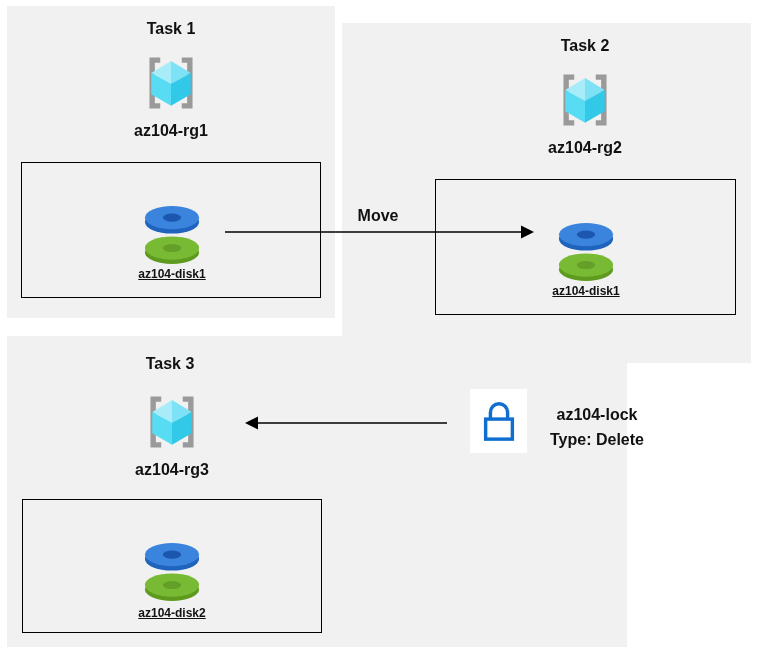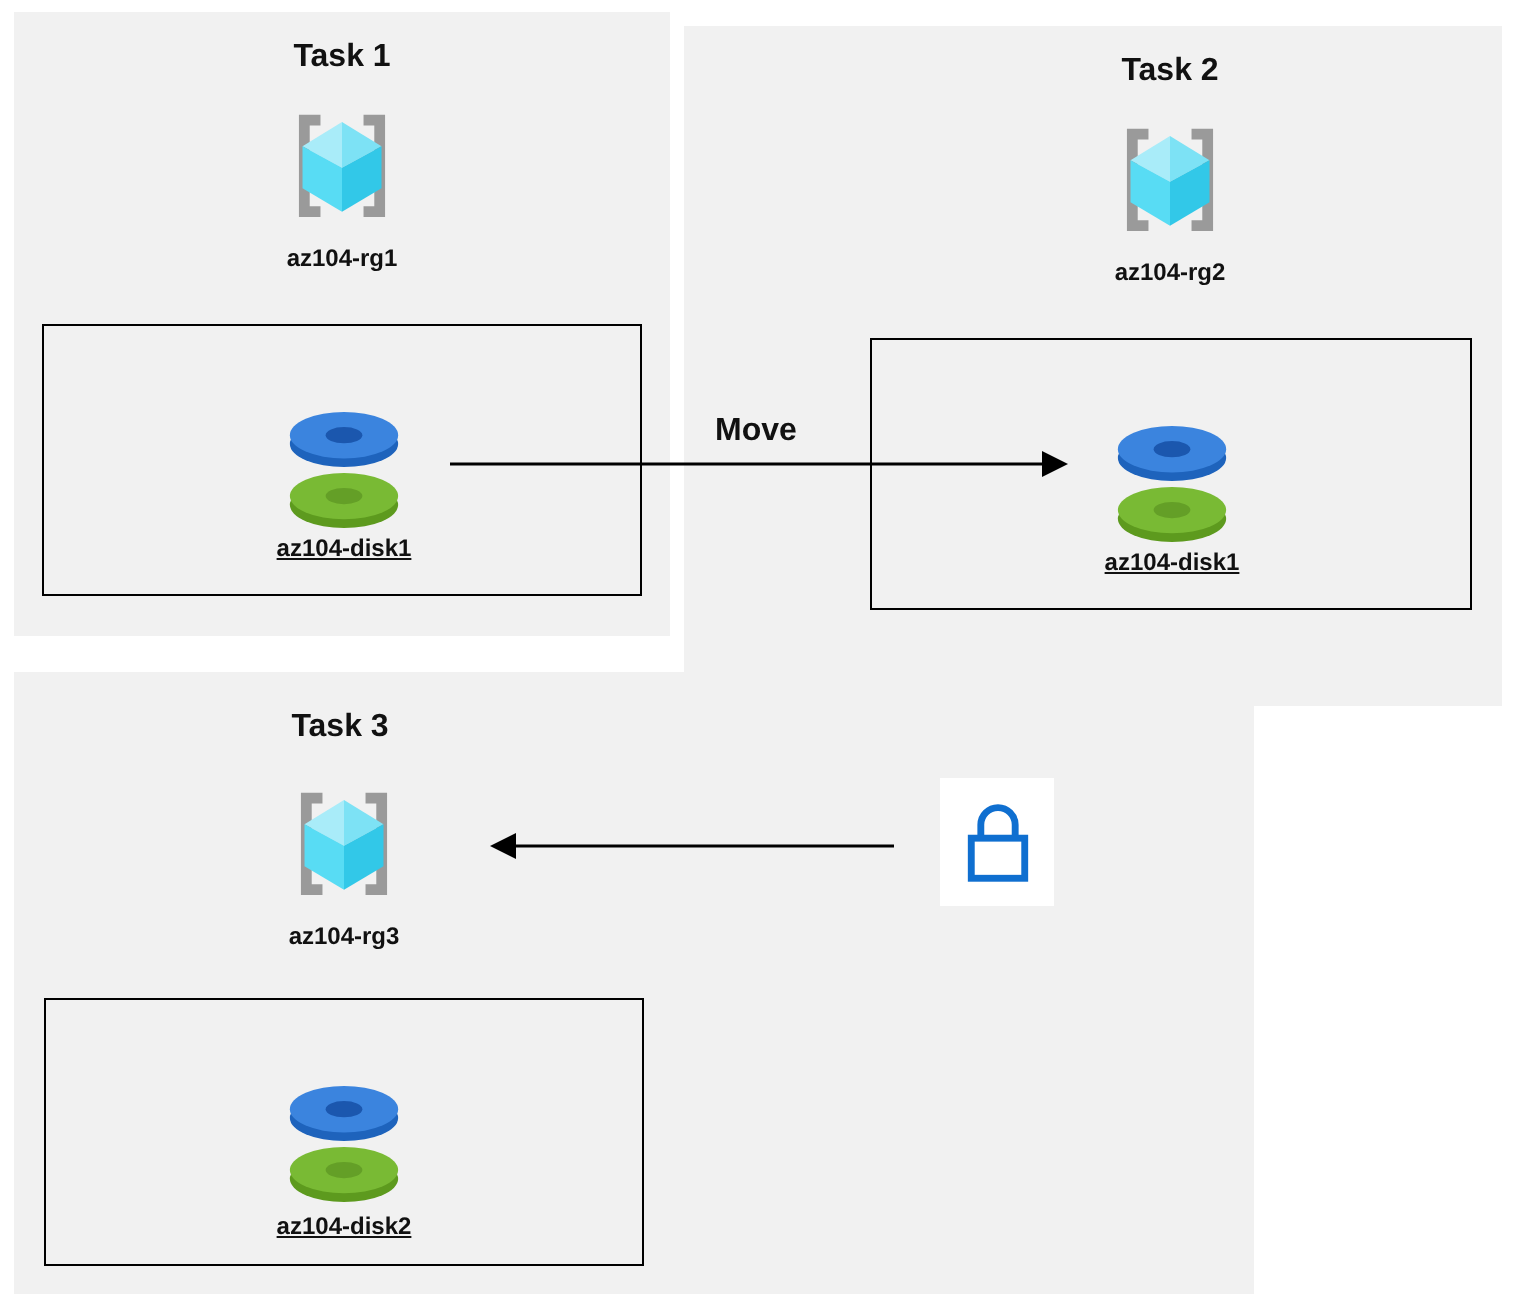--- a/index.html
+++ b/index.html
@@ -29,37 +29,37 @@
     font-weight:bold;
     color:var(--text);
     overflow:hidden;
     padding-left:24px;
   }
   .panel{
     position:absolute;
     background:var(--panel-bg);
   }
   .panel-task1{left:7px;top:6px;width:328px;height:312px;}
-  .panel-task2{left:342px;top:13px;width:409px;height:340px;text-align:right;}
+  .panel-task2{left:342px;top:23px;width:409px;height:340px;text-align:right;}
   .panel-task3{left:7px;top:336px;width:620px;height:311px;}
   .task-title{
     position:absolute;
     transform:translateX(-50%);
     font-size:16px;
     white-space:nowrap;
   }
   .rg-icon{
     position:absolute;
     width:61px;height:61px;
     transform:translateX(-50%);
   }
   .rg-label{
     position:absolute;
     transform:translateX(-50%);
-    font-size:12px;
+    font-size:16px;
     white-space:nowrap;
   }
   .res-box{
     position:absolute;
     background:var(--panel-bg);
     border:1.5px solid var(--box-border);
     box-sizing:border-box;
   }
   .disk-icon{
     position:absolute;
@@ -188,20 +188,24 @@
     <svg class="arrow-svg" style="left:233px;top:75px" width="212" height="24">
       <line x1="207" y1="12" x2="16" y2="12" stroke="var(--arrow)" stroke-width="1.6"></line>
       <polygon points="18,5.5 18,18.5 5,12" style="fill:var(--arrow)"></polygon>
     </svg>
 
     <div class="lock-card">
       <svg viewBox="0 0 44 48">
           <use href="#def-lock-icon"></use>
         </svg>
     </div>
+    <div class="lock-text">
+      <div>az104-lock</div>
+      <div>Type: Delete</div>
+    </div>
 
     <div class="res-box" style="left:15px;top:163px;width:300px;height:134px">
       <div class="disk-icon" style="left:149px;top:42px">
         <svg viewBox="0 0 60 62" width="58" height="60">
             <use href="#def-disk-icon"></use>
           </svg>
       </div>
       <div class="disk-label" style="left:149px;top:106px">az104-disk2</div>
     </div>
   </section>

